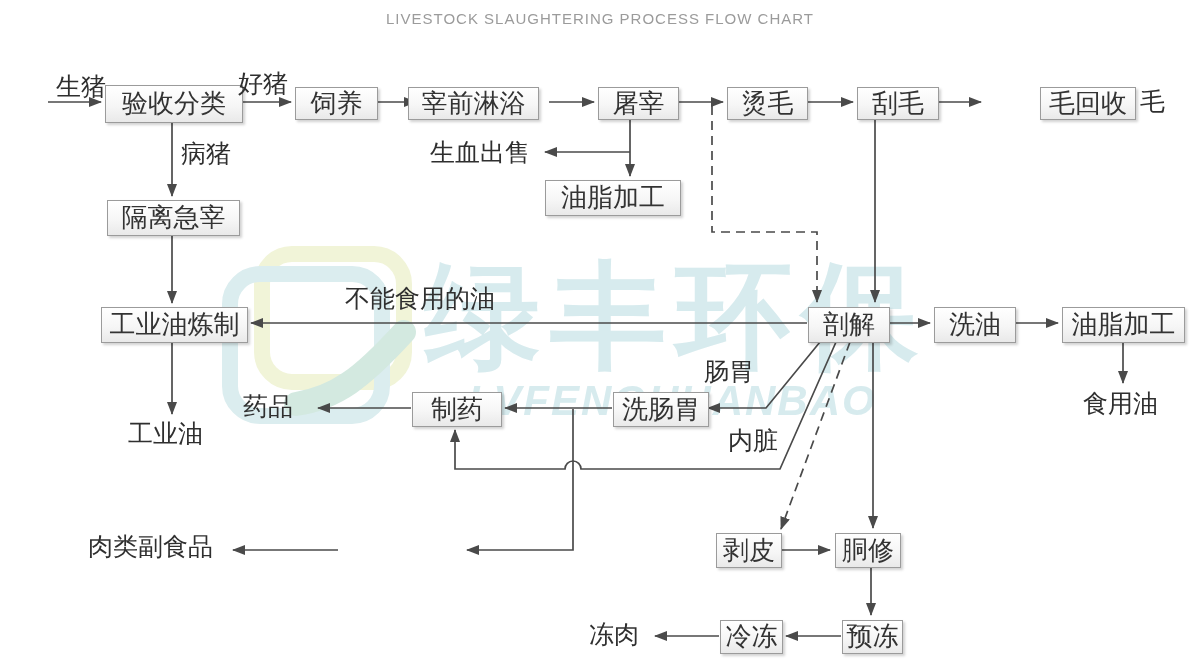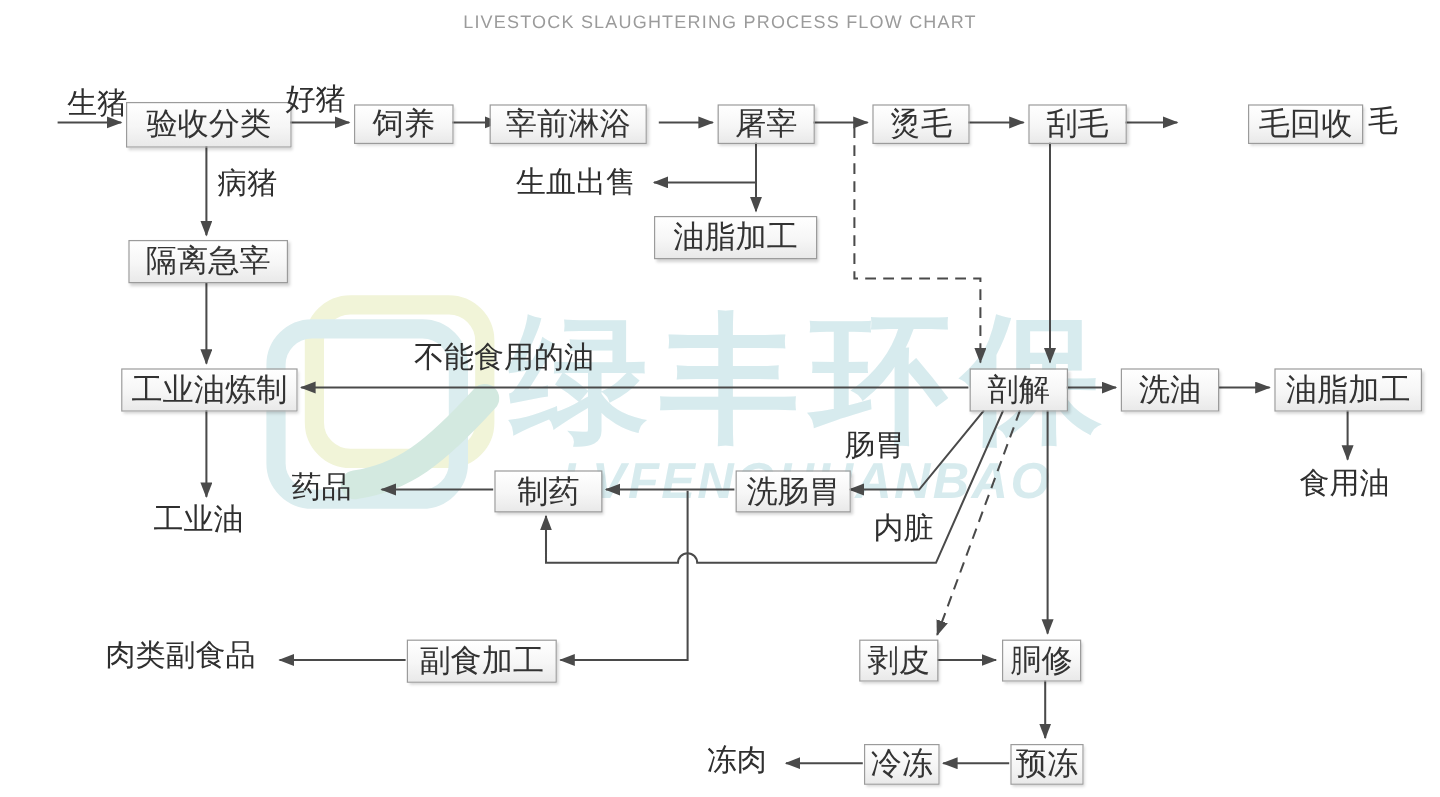--- a/index.html
+++ b/index.html
@@ -96,21 +96,20 @@
   <div class="node" style="left:857px;top:87px;width:80px;height:31px;">刮毛</div>
   <div class="node" style="left:1040px;top:87px;width:94px;height:31px;">毛回收</div>
   <div class="node" style="left:107px;top:200px;width:131px;height:34px;">隔离急宰</div>
   <div class="node" style="left:545px;top:180px;width:134px;height:34px;">油脂加工</div>
   <div class="node" style="left:101px;top:307px;width:145px;height:34px;">工业油炼制</div>
   <div class="node" style="left:808px;top:307px;width:80px;height:34px;">剖解</div>
   <div class="node" style="left:934px;top:307px;width:80px;height:34px;">洗油</div>
   <div class="node" style="left:1062px;top:307px;width:121px;height:34px;">油脂加工</div>
   <div class="node" style="left:412px;top:392px;width:88px;height:33px;">制药</div>
   <div class="node" style="left:613px;top:392px;width:94px;height:33px;">洗肠胃</div>
-  <div class="node" style="left:339px;top:533px;width:123px;height:34px;">副食加工</div>
   <div class="node" style="left:716px;top:533px;width:64px;height:33px;">剥皮</div>
   <div class="node" style="left:835px;top:533px;width:64px;height:33px;">胴修</div>
   <div class="node" style="left:720px;top:620px;width:61px;height:32px;">冷冻</div>
   <div class="node" style="left:842px;top:620px;width:59px;height:32px;">预冻</div>
 
   <div class="lbl" style="left:56px;top:73px;">生猪</div>
   <div class="lbl" style="left:238px;top:70px;">好猪</div>
   <div class="lbl" style="left:181px;top:140px;">病猪</div>
   <div class="lbl" style="left:430px;top:139px;">生血出售</div>
   <div class="lbl" style="left:1140px;top:88px;">毛</div>

